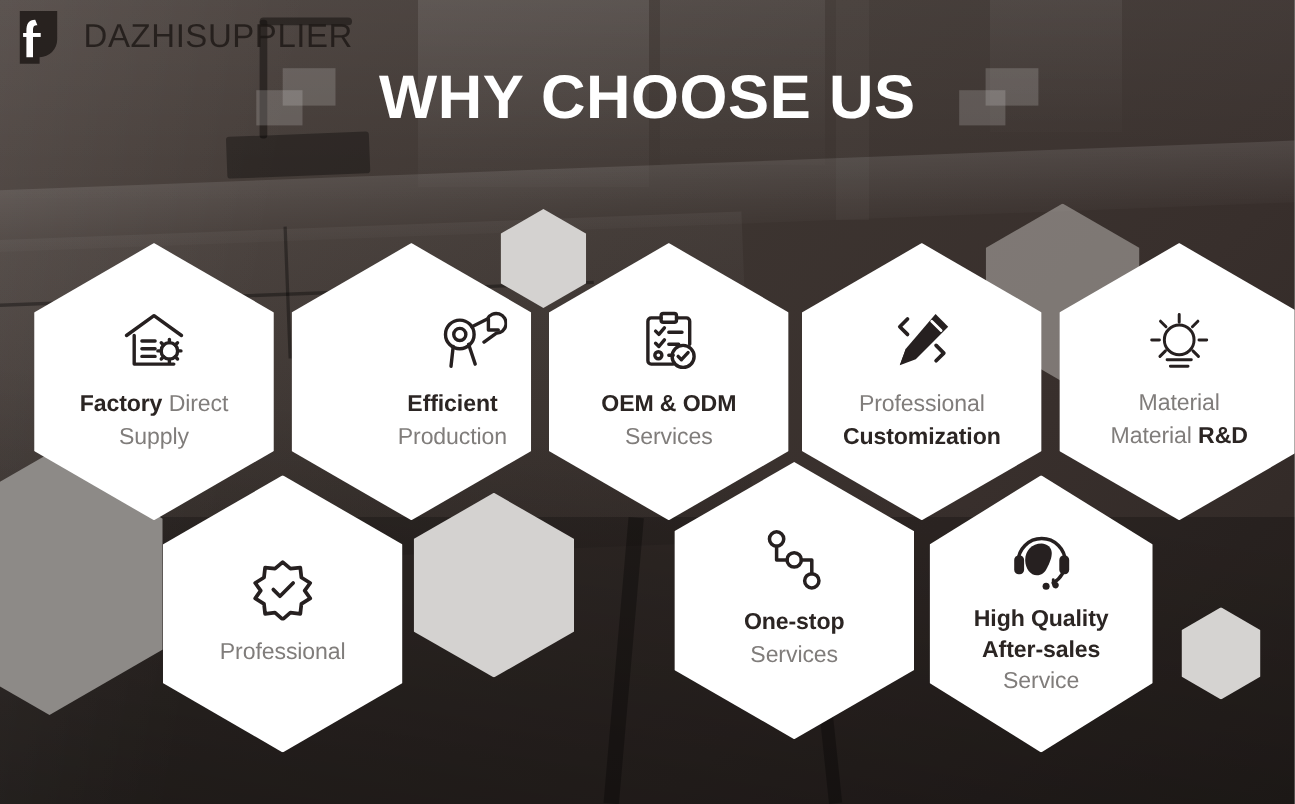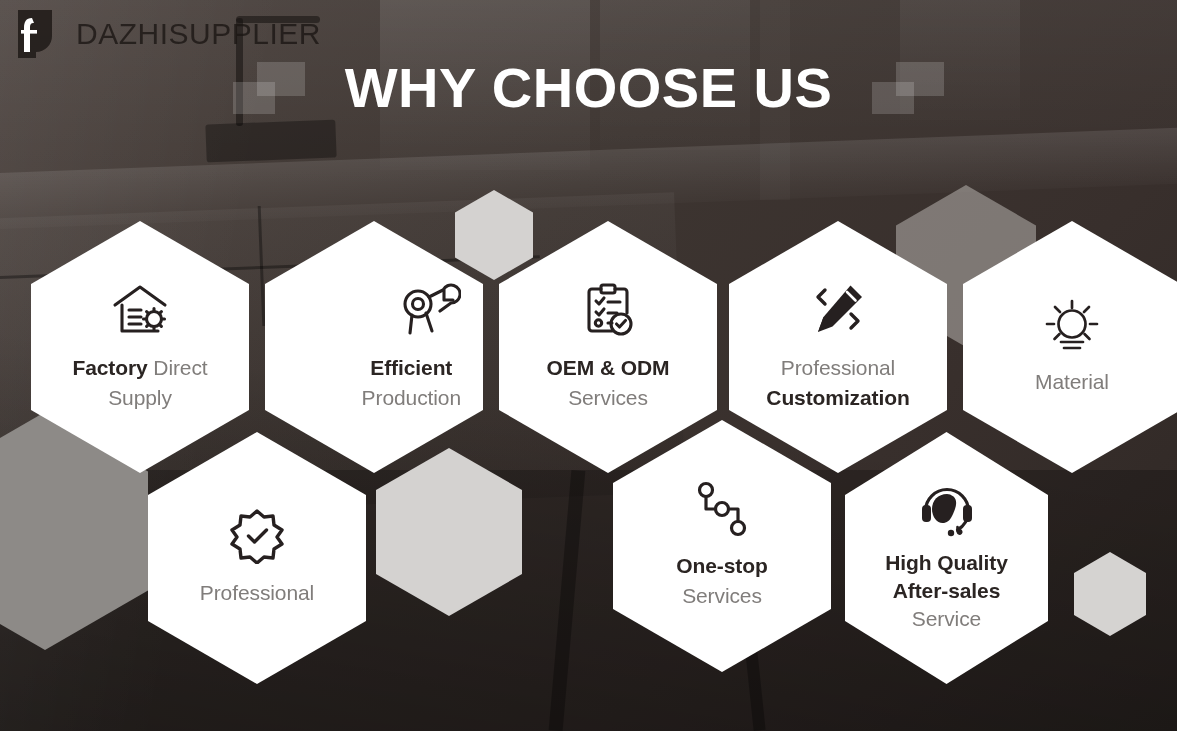--- a/index.html
+++ b/index.html
@@ -296,20 +296,21 @@
     <span class="hex-icon">
       <svg width="62" height="56" viewBox="0 0 62 56" fill="none" stroke="#262020" stroke-width="2.7" stroke-linecap="round" stroke-linejoin="round">
         <circle cx="31" cy="27" r="13.5"></circle>
         <path d="M31 4 v7 M14 10 l5 5 M48 10 l-5 5 M6 27 h7 M56 27 h-7
                  M13.5 42 l5 -5 M48.5 42 l-5 -5"></path>
         <path d="M20 45 H42 M23 51 H39"></path>
       </svg>
     </span>
     <div class="hex-label">
       <div><span class="reg">Material</span></div>
+      <div><span class="reg">Material </span><b>R&amp;D</b></div>
     </div>
   </div>
 
   <div class="hex card" style="left:148px; top:432px; width:218px; height:252px;">
     <span class="hex-icon">
       <svg width="56" height="56" viewBox="0 0 56 56" fill="none" stroke="#262020" stroke-width="3.4" stroke-linejoin="round" stroke-linecap="round">
         <path d="M28 3 L35 9 L44 8 L45 17 L53 22 L48 29 L53 36 L45 41 L44 50 L35 49 L28 55
                  L21 49 L12 50 L11 41 L3 36 L8 29 L3 22 L11 17 L12 8 L21 9 Z"></path>
         <path d="M19.5 28 l6 6 l12 -12"></path>
       </svg>

